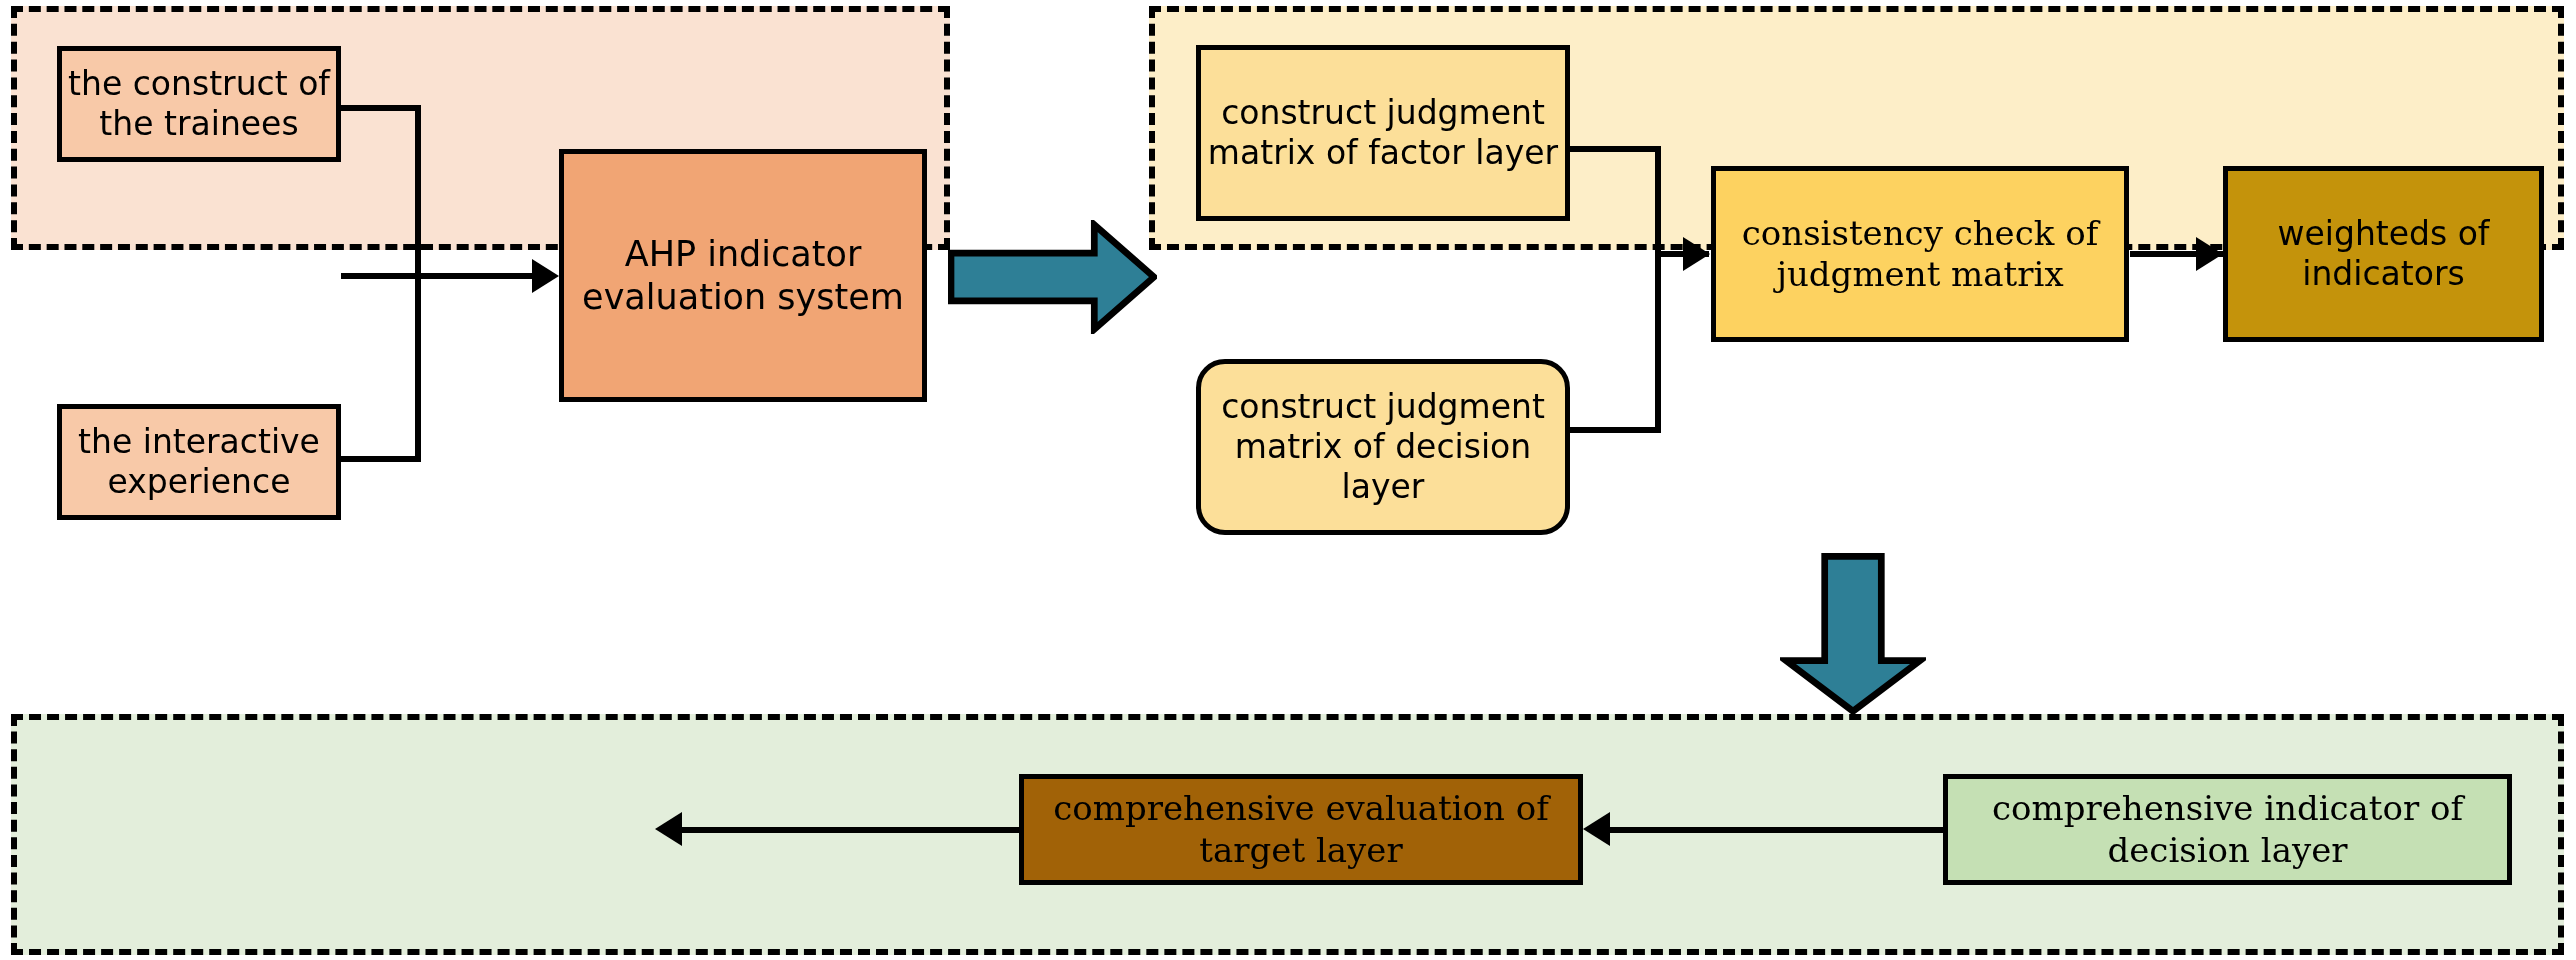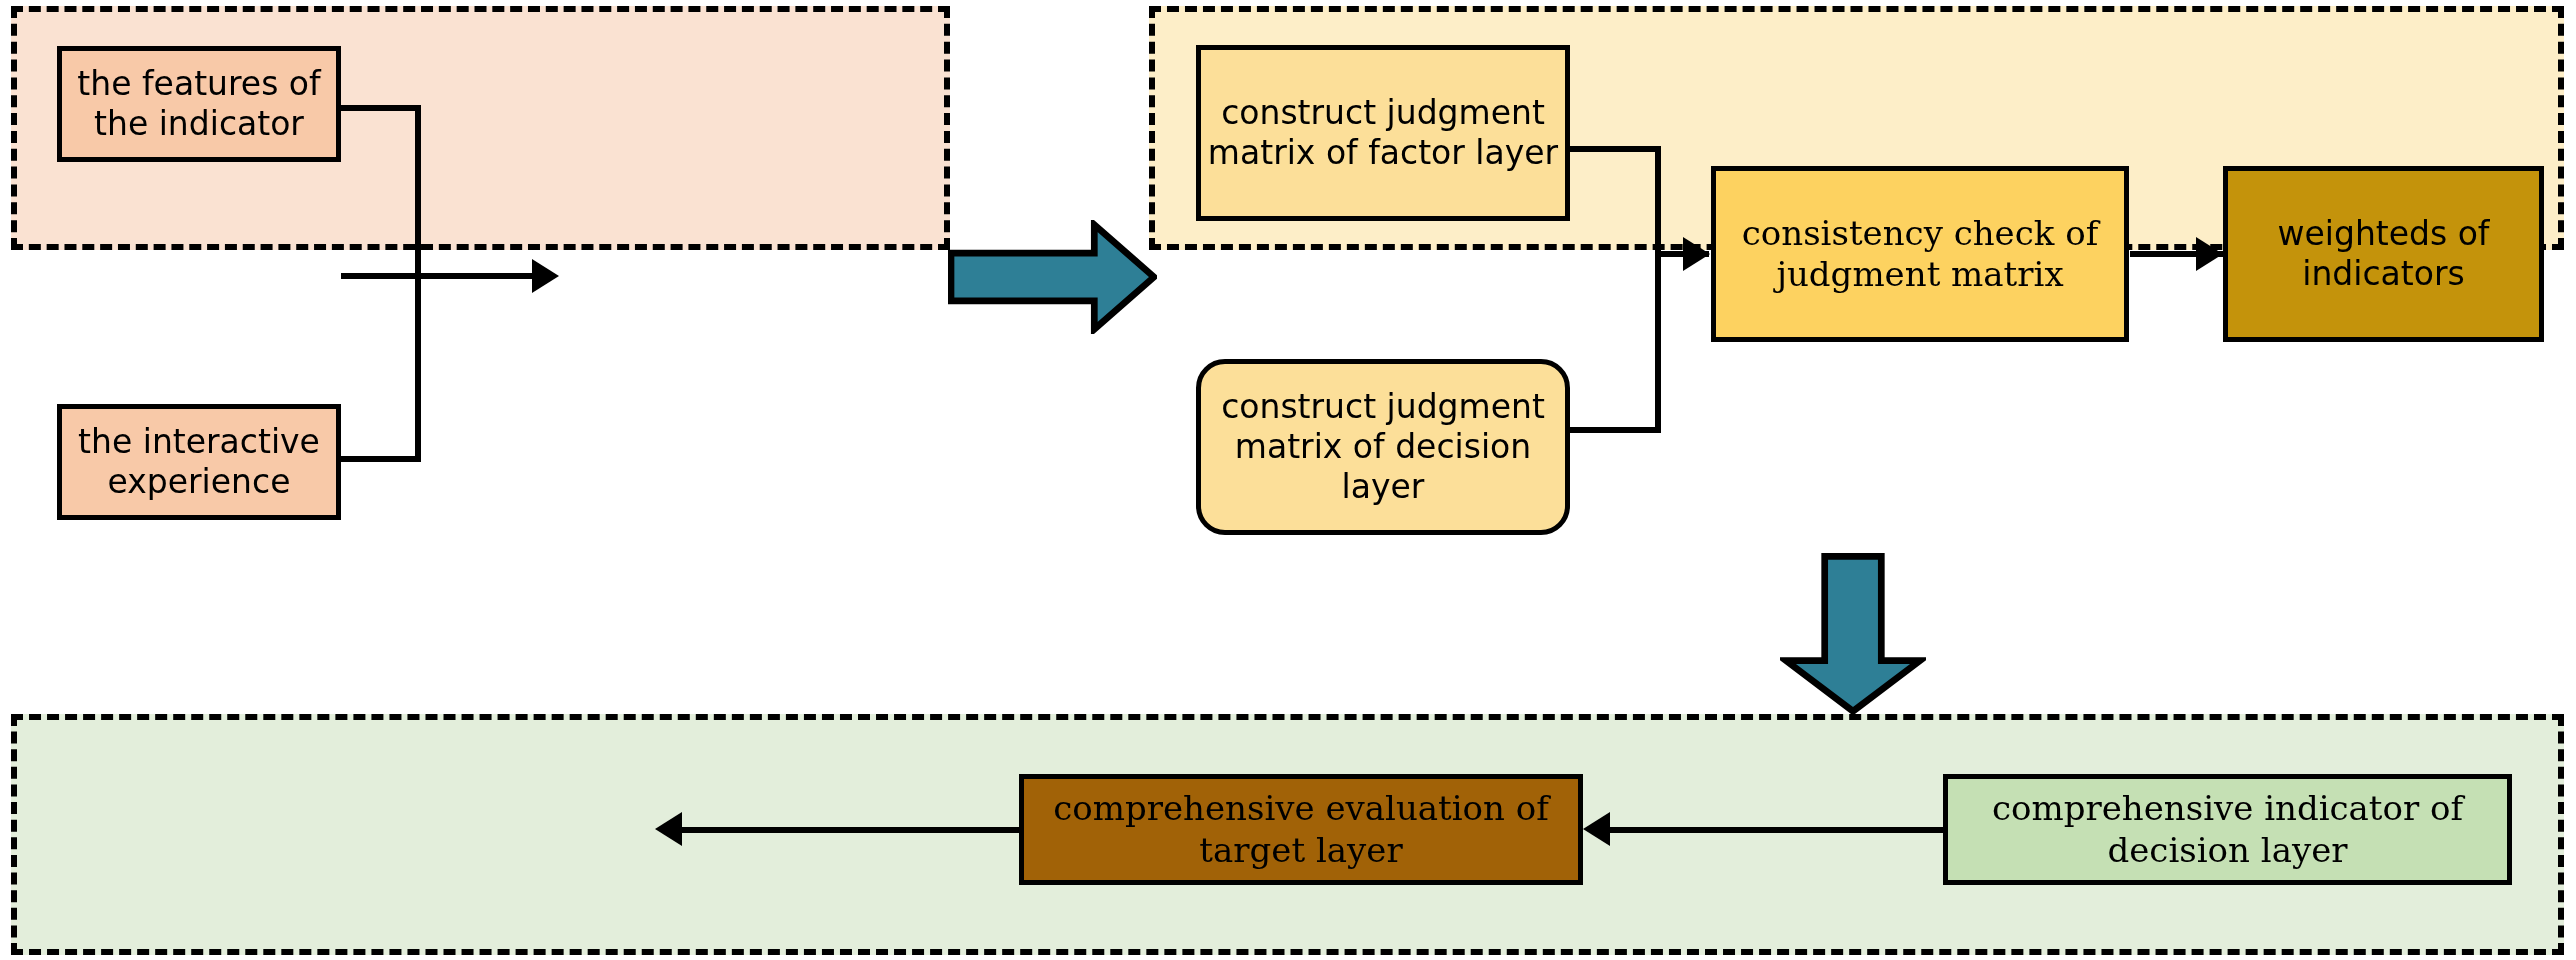--- a/index.html
+++ b/index.html
@@ -96,24 +96,27 @@
   <div class="wire" style="left:341px; top:105px; width:80px; height:6px;"></div>
   <div class="wire" style="left:415px; top:105px; width:6px; height:179px;"></div>
 
   <div class="wire" style="left:341px; top:456px; width:80px; height:6px;"></div>
   <div class="wire" style="left:415px; top:281px; width:6px; height:181px;"></div>
 
   <div class="wire" style="left:341px; top:273px; width:193px; height:6px;"></div>
   <div class="arrow-r" style="left:532px; top:259px;"></div>
 
   <div id="node-trainees" class="node sans">
-    <span>the features of the indicator</span>
+    <span>the construct of the trainees</span>
   </div>
   <div id="node-interactive" class="node sans">
     <span>the interactive experience</span>
+  </div>
+  <div id="node-ahp" class="node sans">
+    <span>AHP indicator evaluation system</span>
   </div>
 
   <svg class="teal-arrow" style="left:948px; top:220px;" width="209" height="114" viewBox="0 0 280 152">
     <polygon points="4,44 196,44 196,6 276,76 196,146 196,108 4,108" fill="#2e7f96" stroke="#000000" stroke-width="9" stroke-linejoin="miter"></polygon>
   </svg>
 
   <div id="group-yellow" class="group"></div>
 
   <div class="wire" style="left:1570px; top:146px; width:91px; height:6px;"></div>
   <div class="wire" style="left:1655px; top:146px; width:6px; height:112px;"></div>

